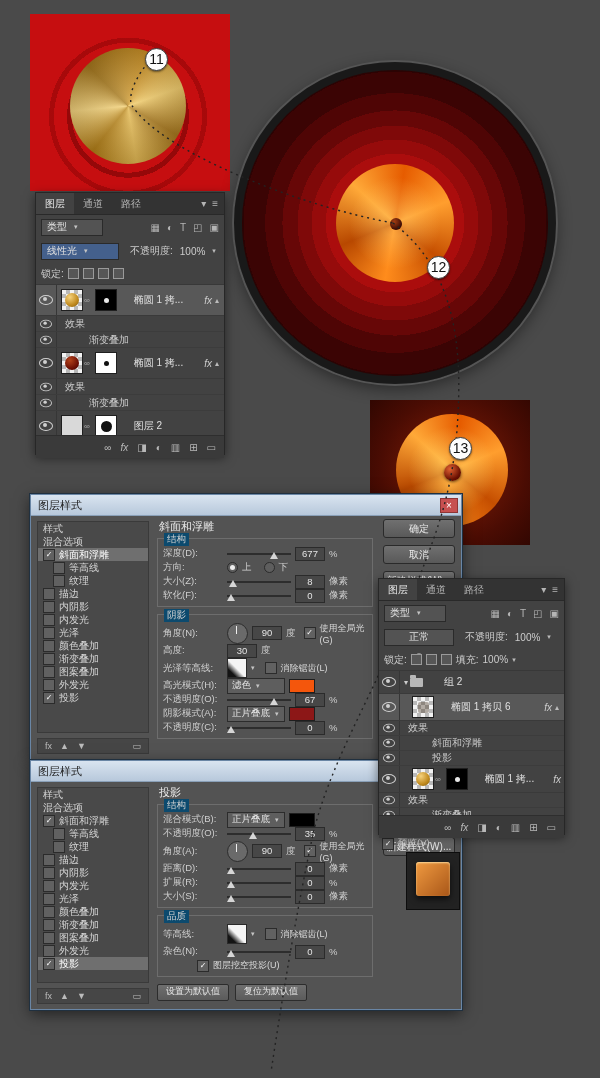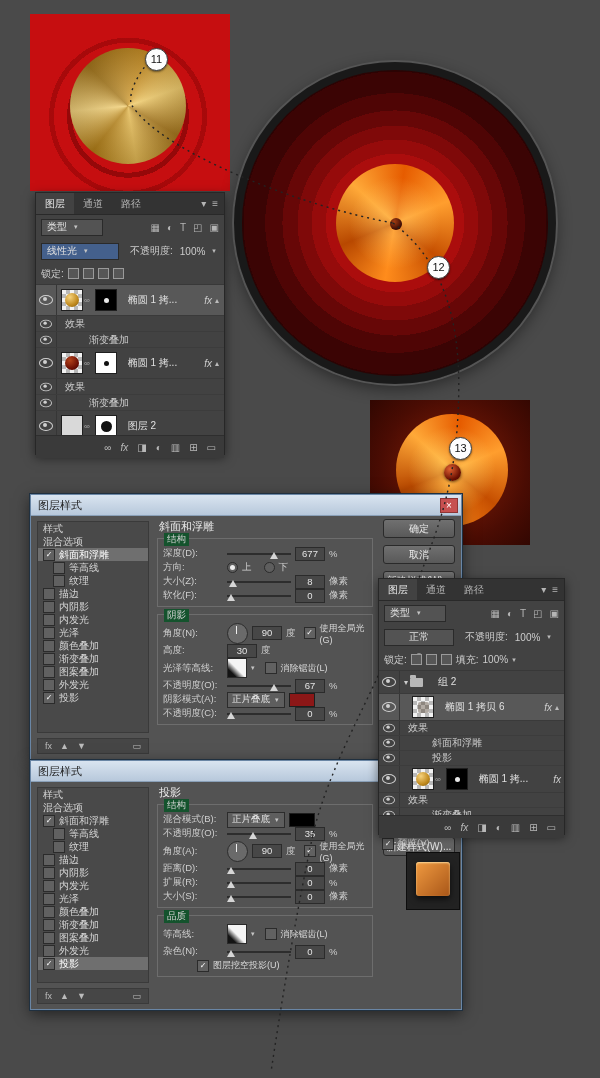--- a/index.html
+++ b/index.html
@@ -33,21 +33,21 @@
   .img3-circle{position:absolute;left:26px;top:14px;width:112px;height:112px;border-radius:50%;
     background:
       radial-gradient(circle, rgba(255,200,90,.55) 0 18%, rgba(0,0,0,0) 55%),
       conic-gradient(from 10deg,#e65c00,#ff9e2e 16%,#c54e00 33%,#ff8c1c 50%,#b84800 66%,#ffa938 84%,#e65c00);}
   .img3-ball{position:absolute;left:74px;top:64px;width:17px;height:17px;border-radius:50%;
     background:radial-gradient(circle at 35% 30%,#e06030,#6a1002 65%,#3f0801);
     box-shadow:0 1px 3px rgba(0,0,0,.6);}
 
   
   .callout{position:absolute;width:21px;height:21px;border-radius:50%;background:#fdfdfd;border:1px solid #3e3e3e;
-    color:#111;font-size:11px;text-align:center;line-height:20px;z-index:80;box-shadow:0 1px 2px rgba(0,0,0,.45);}
+    color:#111;font-size:14px;text-align:center;line-height:20px;z-index:80;box-shadow:0 1px 2px rgba(0,0,0,.45);}
   .connector{position:absolute;left:0;top:0;z-index:45;pointer-events:none;}
 
   
   .ps-panel{position:absolute;background:#424242;border:1px solid #272727;box-shadow:0 3px 10px rgba(0,0,0,.5);
     font-size:10px;color:#ccc;box-sizing:border-box;}
   .p-tabs{height:21px;background:#333;display:flex;border-bottom:1px solid #292929;}
   .p-tab{padding:0 9px;line-height:21px;color:#b5b5b5;}
   .p-tab.active{background:#424242;color:#ebebeb;}
   .p-tabicons{margin-left:auto;display:flex;gap:6px;align-items:center;padding-right:6px;color:#b5b5b5;}
   .p-row{display:flex;align-items:center;padding:0 5px;gap:4px;box-sizing:border-box;}
@@ -74,21 +74,21 @@
   .ball{position:absolute;inset:3px;border-radius:50%;}
   .ball.gold{background:radial-gradient(circle at 35% 30%,#f6d27c,#c08a1e 60%,#7c5a10);}
   .ball.dred{background:radial-gradient(circle at 35% 30%,#b4421a,#6a0e04 65%,#3c0702);}
   .mask-b{background:#000;}
   .mask-b::after{content:"";position:absolute;left:8px;top:8px;width:5px;height:5px;border-radius:50%;background:#e8e8e8;}
   .mask-w::after{content:"";position:absolute;left:8px;top:8px;width:5px;height:5px;border-radius:50%;background:#111;}
   .mask-w2::after{content:"";position:absolute;left:5px;top:5px;width:11px;height:11px;border-radius:50%;background:#111;}
   .flat-gray{background:#d9d9d9;}
   .sq-shadow::after{content:"";position:absolute;left:5px;top:5px;width:11px;height:11px;background:rgba(60,40,20,.35);border-radius:2px;}
   .linkg{font-size:8px;color:#aaa;margin:0 1px;flex:0 0 auto;}
-  .lname{margin-left:11px;white-space:nowrap;overflow:hidden;color:#e0e0e0;}
+  .lname{margin-left:17px;white-space:nowrap;overflow:hidden;color:#e0e0e0;}
   .lfx{margin-left:auto;font-style:italic;color:#ccc;padding-right:3px;flex:0 0 auto;}
   .lcaret{color:#bbb;padding-right:5px;font-size:8px;flex:0 0 auto;}
   .srow{display:flex;align-items:center;border-bottom:1px solid #3c3c3c;color:#c9c9c9;}
   .srow.h15{height:15px;}
   .srow.h14{height:14px;}
   .sind1{margin-left:8px;font-family:Liberation Serif, serif;}
   .sind2{margin-left:32px;}
   .folder{width:13px;height:9px;background:#b8b8b8;border-radius:1px;position:relative;margin:0 4px 0 2px;flex:0 0 auto;}
   .folder::before{content:"";position:absolute;left:0;top:-3px;width:6px;height:3px;background:#b8b8b8;border-radius:1px 1px 0 0;}
   .gcaret{margin-left:4px;font-size:8px;color:#ccc;flex:0 0 auto;}
@@ -108,21 +108,21 @@
   .d-item.sel{background:#6f6f6f;color:#fff;}
   .d-item.indent{padding-left:15px;}
   .cb{width:10px;height:10px;background:#616161;border:1px solid #2b2b2b;font-size:8px;line-height:10px;
     text-align:center;color:#fff;flex:0 0 auto;box-sizing:content-box;}
   .d-listfoot{position:absolute;left:6px;width:112px;height:16px;display:flex;align-items:center;gap:8px;
     padding:0 7px;color:#bbb;border:1px solid #3a3a3a;background:#464646;box-sizing:border-box;font-size:9px;}
   .d-listfoot .tr{margin-left:auto;}
   .d-center{position:absolute;left:126px;top:24px;width:216px;overflow:hidden;}
   .d-head{font-size:11px;color:#ececec;margin:0 0 4px 2px;}
   .gbox{position:relative;border:1px solid #6d6d6d;padding:8px 5px 3px;margin-bottom:7px;}
-  .glabel{position:absolute;top:-6px;left:6px;background:#14532d;padding:0 3px;font-size:9.5px;color:#d2d2d2;}
+  .glabel{position:absolute;top:-6px;left:6px;background:#0c4a6e;padding:0 3px;font-size:9.5px;color:#d2d2d2;}
   .frow{display:flex;align-items:center;height:13px;gap:4px;font-size:9.5px;margin-bottom:1px;}
   .flabel{width:60px;flex:0 0 auto;}
   .dd{height:14px;background:#5e5e5e;border:1px solid #2c2c2c;display:flex;align-items:center;
     padding:0 4px;gap:5px;color:#e5e5e5;min-width:48px;box-sizing:content-box;}
   .val{width:28px;height:12px;background:#474747;border:1px solid #2b2b2b;color:#e3e3e3;text-align:center;
     line-height:12px;flex:0 0 auto;}
   .sl{position:relative;width:64px;height:13px;flex:0 0 auto;}
   .sl::before{content:"";position:absolute;left:0;right:0;top:6px;height:2px;background:#2d2d2d;}
   .slthumb{position:absolute;top:5px;width:0;height:0;border-left:4px solid transparent;border-right:4px solid transparent;
     border-bottom:7px solid #d6d6d6;}
@@ -291,20 +291,28 @@
           <span>度</span>
           </div>
         <div class="frow" style="height:20px;">
             <span class="flabel">光泽等高线:</span>
           <span class="contour"></span>
             <span class="dd-arrow">▾</span>
           <span class="cb" style="margin-left:6px;"></span>
           <span class="cbl">消除锯齿(L)</span>
           </div>
         <div class="frow">
+            <span class="flabel">高光模式(H):</span>
+          <span class="dd">
+              <span>滤色</span>
+              <span class="dd-arrow">▾</span>
+            </span>
+          <span class="swatch" style="background: rgb(244, 86, 12);"></span>
+          </div>
+        <div class="frow">
             <span class="flabel">不透明度(O):</span>
           <span class="sl">
               <span class="slthumb" style="left:43px;"></span>
             </span>
           <span class="val">67</span>
           <span>%</span>
           </div>
         <div class="frow">
             <span class="flabel">阴影模式(A):</span>
           <span class="dd">
@@ -471,20 +479,24 @@
           <span class="sl">
               <span class="slthumb" style="left:0;"></span>
             </span>
           <span class="val">0</span>
           <span>%</span>
           </div>
         <div class="frow">
           <span class="cb" style="margin-left:34px;">✓</span>
           <span class="cbl">图层挖空投影(U)</span>
           </div>
+      </div>
+      <div class="dbtnrow">
+        <span class="dbtn">设置为默认值</span>
+        <span class="dbtn">复位为默认值</span>
       </div>
     </div>
 
     <div class="d-right">
       <div class="btn">确定</div>
       <div class="btn">取消</div>
       <div class="btn">新建样式(W)...</div>
     </div>
   </div>
 

